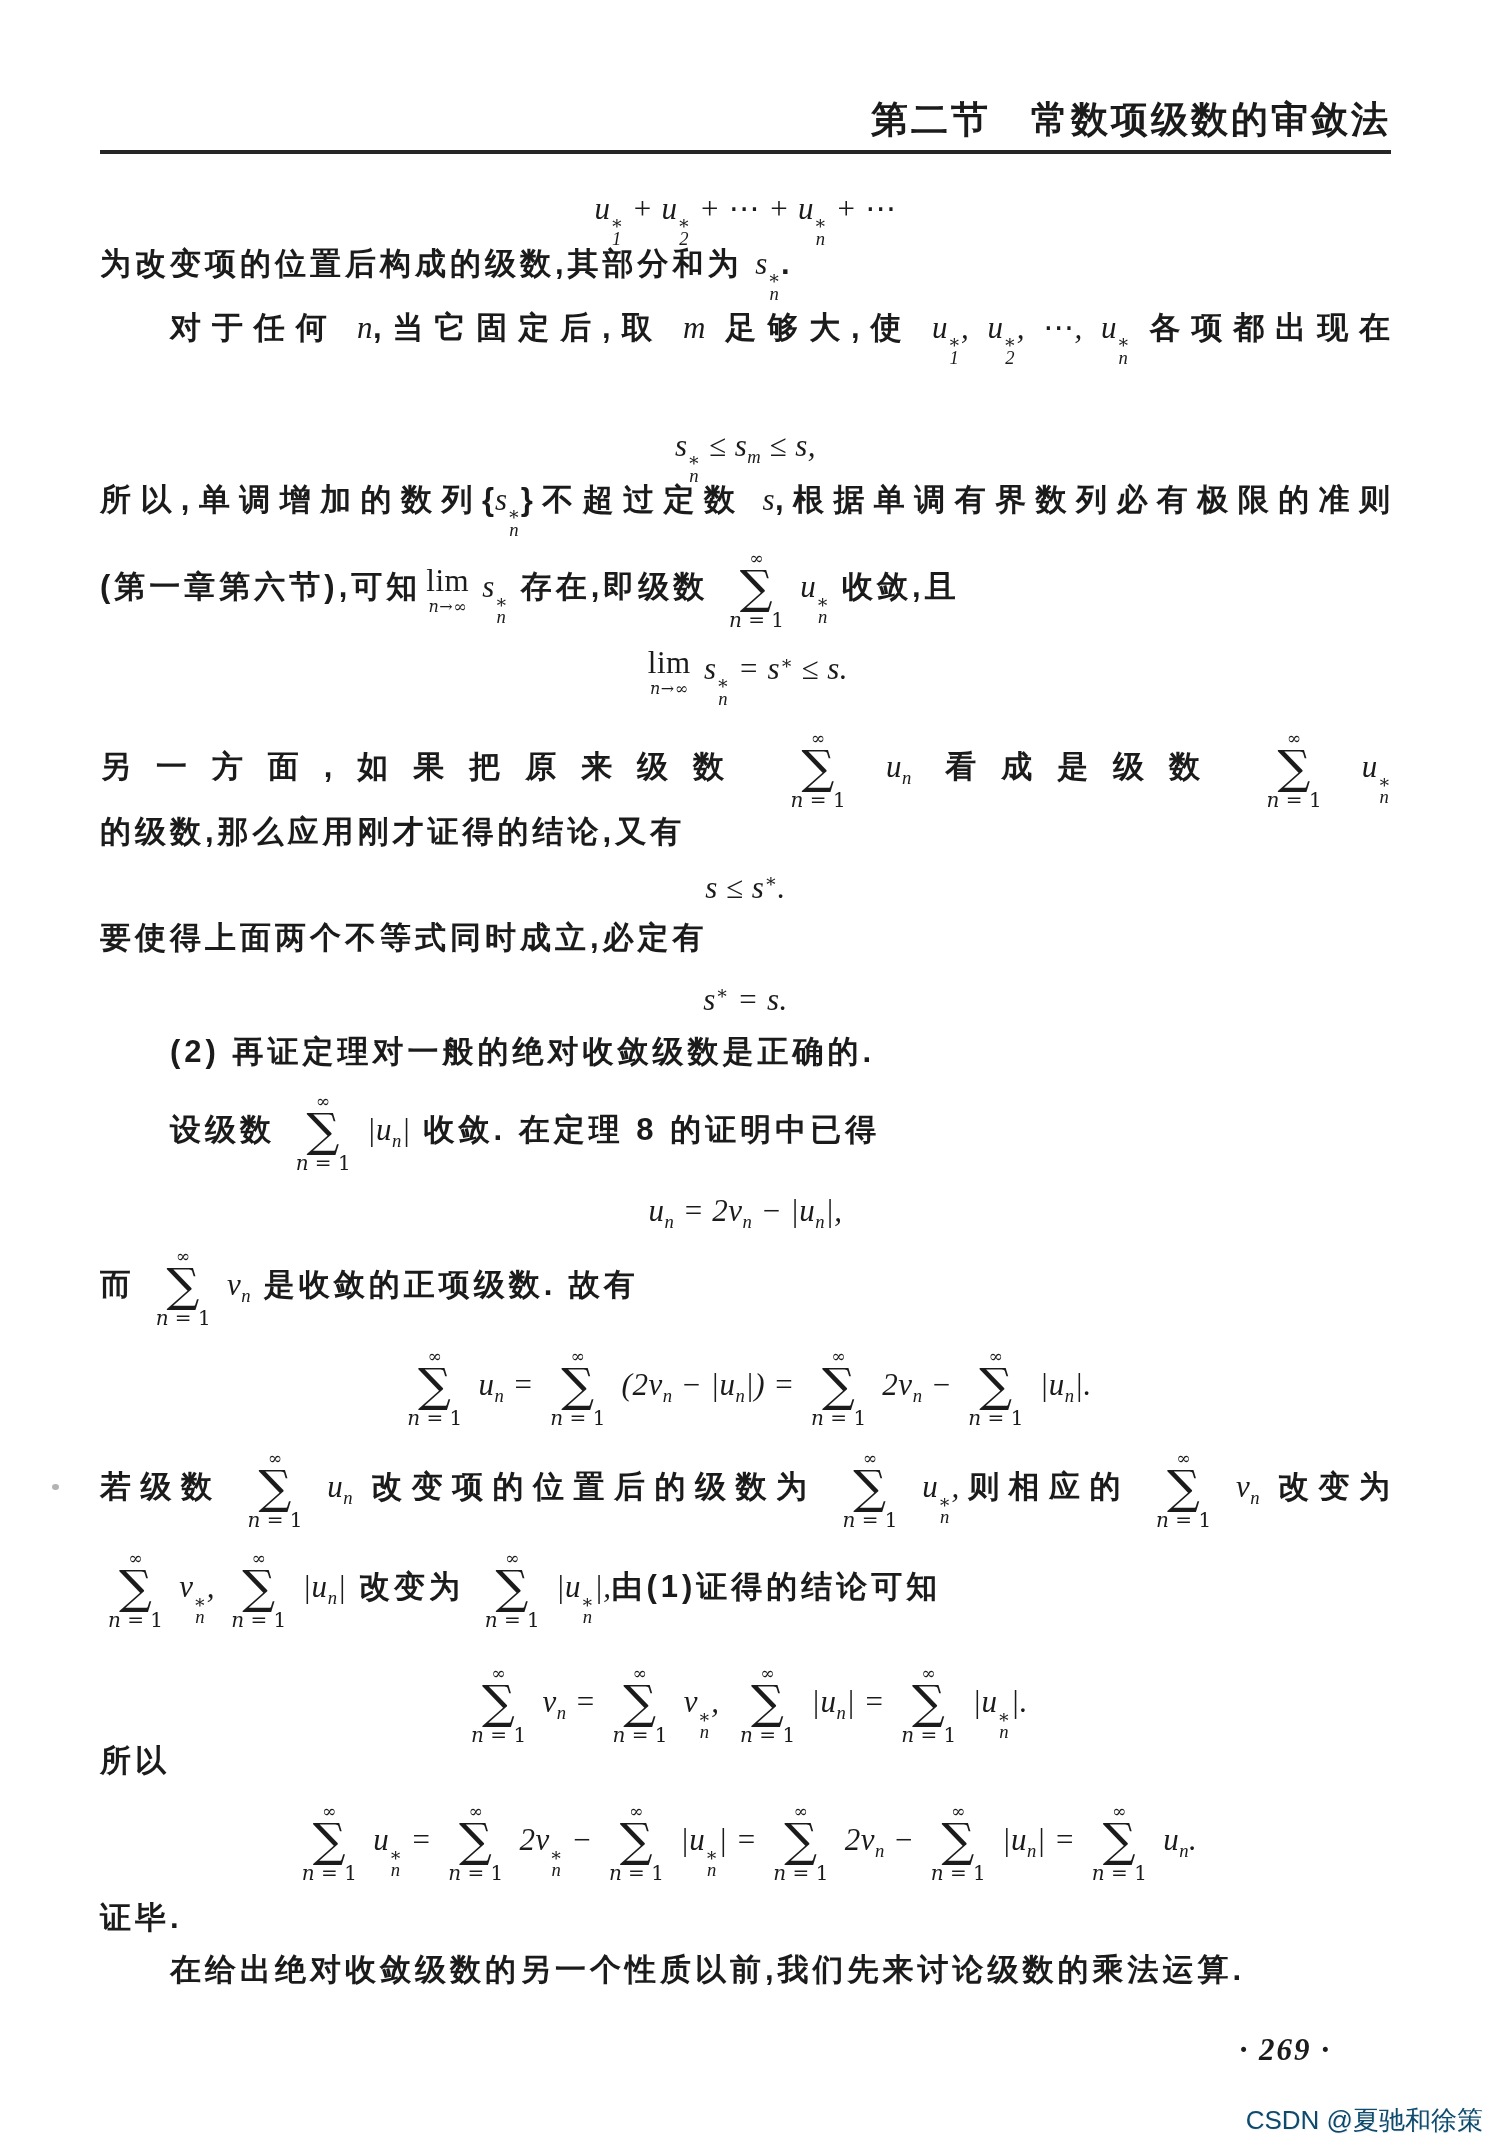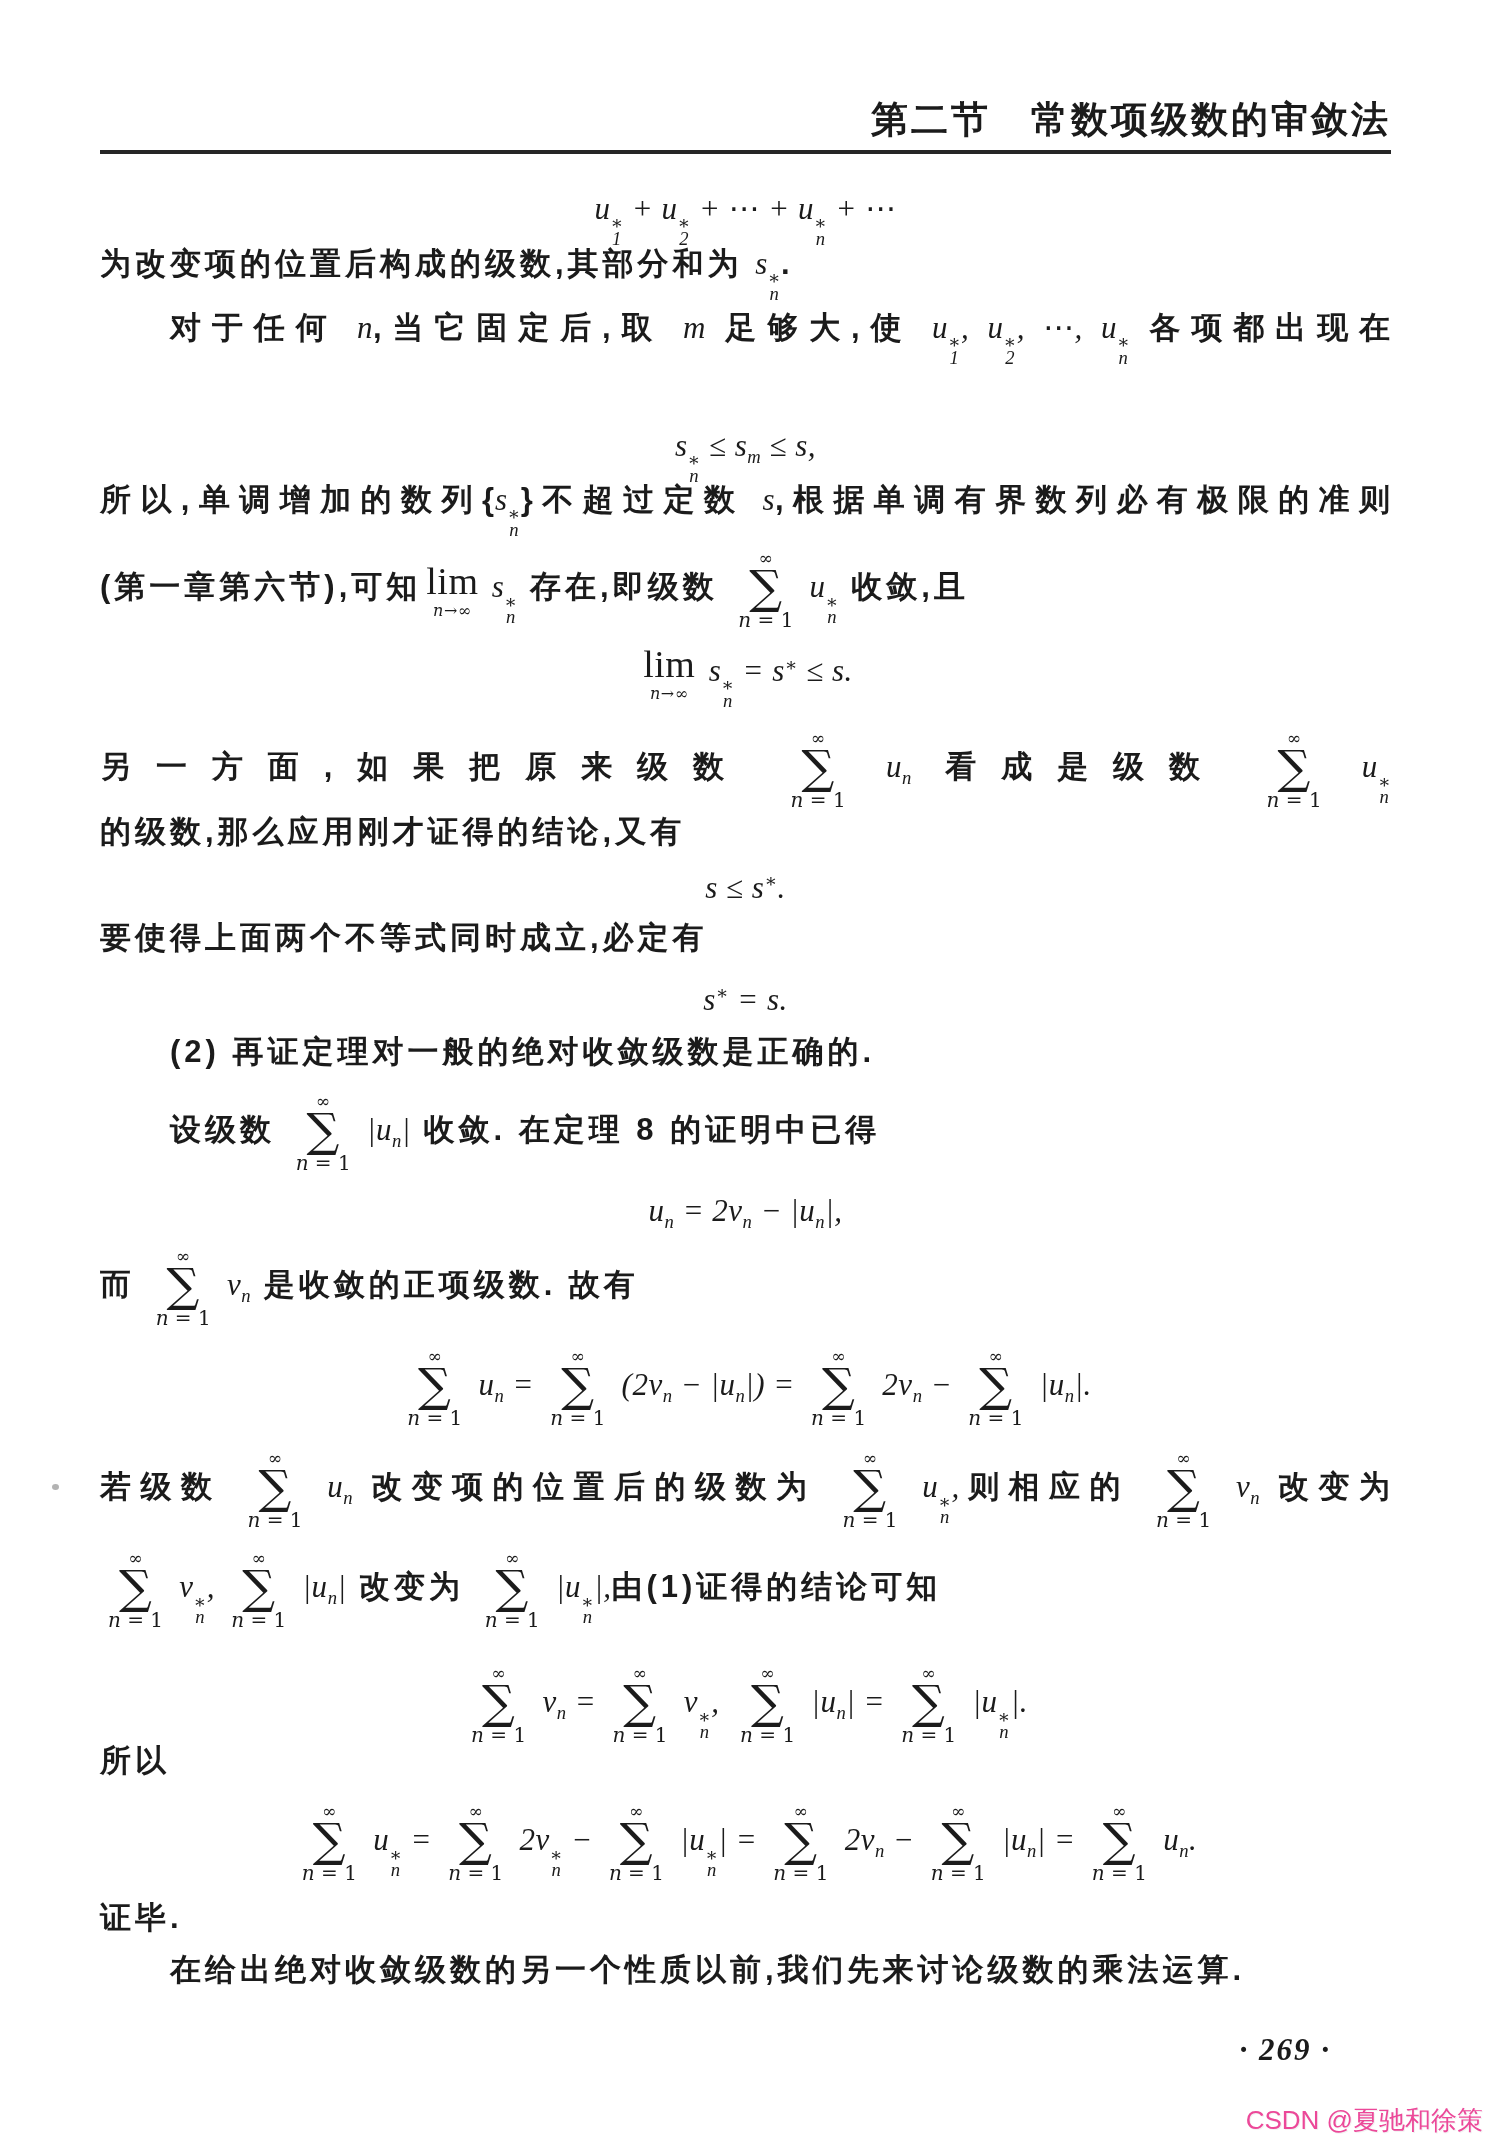--- a/index.html
+++ b/index.html
@@ -64,35 +64,35 @@
   }
   .mtop{font-size:17px;line-height:1;}
   .sigma{font-size:46px;line-height:0.9;}
   .mbot{font-size:20px;line-height:1;margin-top:2px;letter-spacing:0;}
   .mlim{
     display:inline-flex;flex-direction:column;align-items:center;
     vertical-align:middle;line-height:1;
     margin:0 5px;
     font-style:normal;
   }
-  .limword{font-size:38px;font-family:"Liberation Serif","DejaVu Serif",serif;}
+  .limword{font-size:31px;font-family:"Liberation Serif","DejaVu Serif",serif;}
   .limsub{font-size:16px;margin-top:3px;font-family:"DejaVu Serif","DejaVu Sans",serif;}
   .it{font-style:italic;}
   .page-number{
     position:absolute;right:160px;top:2050px;
     transform:translateY(-50%);
     font-size:31px;font-weight:700;font-style:italic;
     letter-spacing:2px;
     font-family:"Liberation Serif","DejaVu Serif",serif;
   }
   .watermark{
     position:absolute;right:8px;top:2120px;
     transform:translateY(-50%);
     font-size:26px;
-    color:#ec4899;
+    color:#0c4a6e;
     font-family:"Liberation Sans","DejaVu Sans",sans-serif;
     text-shadow:1px 1px 0 #f2f2f2;
     white-space:nowrap;
   }
   .speck{
     position:absolute;left:52px;top:1484px;
     width:7px;height:6px;background:#8a8a8a;border-radius:50%;opacity:0.65;
   }
 </style>
 </head>

